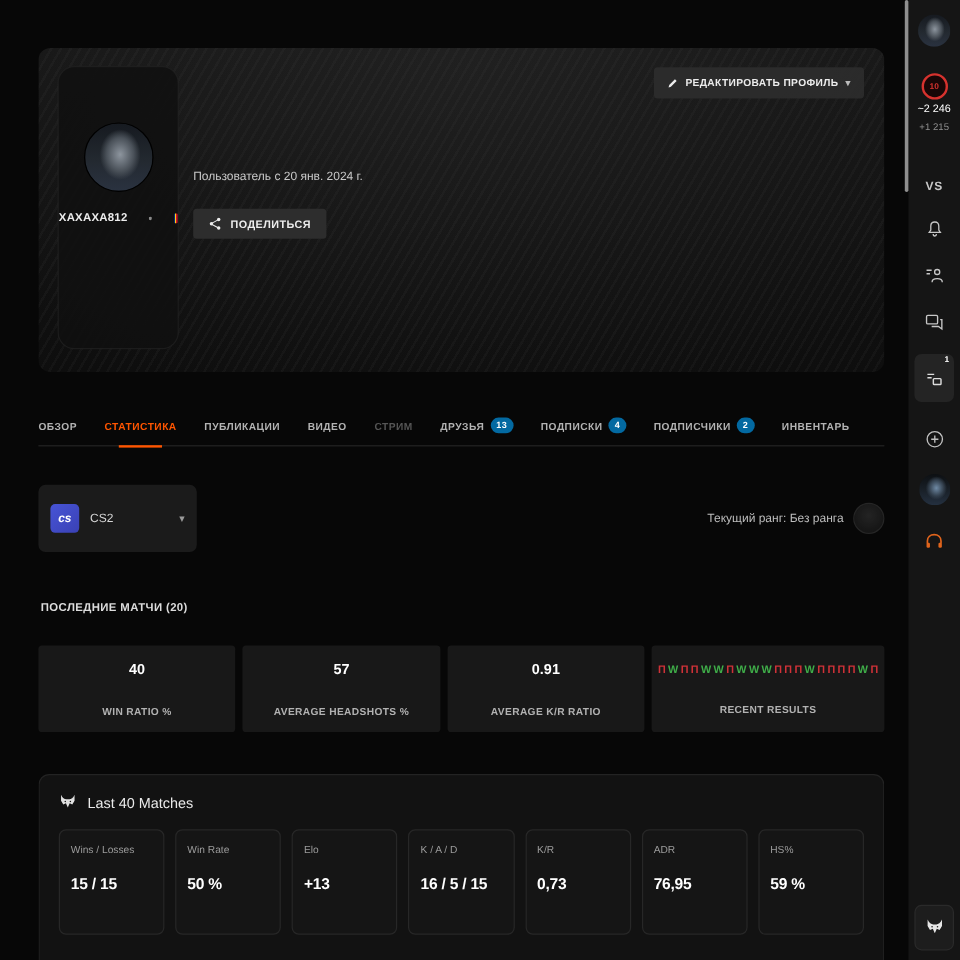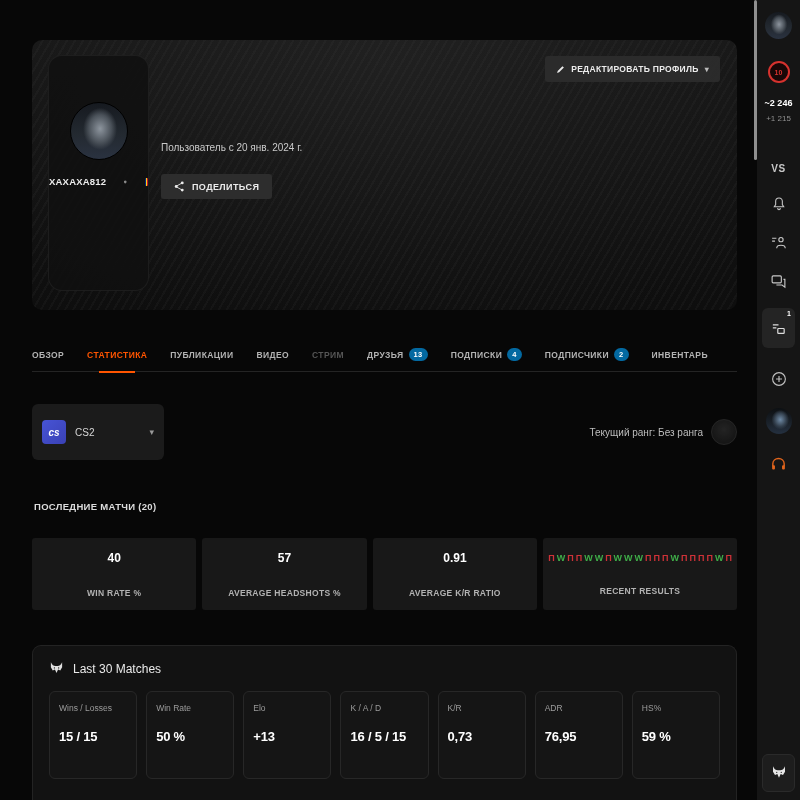--- a/index.html
+++ b/index.html
@@ -104,21 +104,21 @@
     background:#151515; display:flex; flex-direction:column; align-items:center; }
   .scrollbar { position:absolute; right:43px; top:0; width:3px; height:160px;
     background:#8f8f8f; border-radius:2px; }
   .sb-avatar { width:27px; height:27px; border-radius:50%; margin-top:12px; cursor:pointer;
     background:
       radial-gradient(42% 52% at 52% 46%, #8d959e, #4a5159 48%, rgba(0,0,0,0) 72%),
       linear-gradient(180deg,#161a20,#232930 55%,#2a3240); }
   .level-badge { width:22px; height:22px; border-radius:50%; margin-top:22px;
     border:2px solid #d6322e; background:#180707; display:flex; align-items:center;
     justify-content:center; color:#d6322e; font-size:7px; font-weight:bold; cursor:pointer; }
-  .elo { margin-top:15px; font-size:9px; font-weight:bold; color:#fff; }
+  .elo { margin-top:2px; font-size:9px; font-weight:normal; color:#fff; }
   .elo-gain { margin-top:6px; font-size:8px; color:#8f8f8f; }
   .vs { margin-top:40px; font-size:10px; font-weight:bold; color:#c7c7c7;
     letter-spacing:.5px; cursor:pointer; }
   .sb-icon { margin-top:22px; cursor:pointer; display:flex; align-items:center;
     justify-content:center; }
   .missions-btn { position:relative; width:33px; height:40px; margin-top:18px;
     background:#242424; border:none; border-radius:6px; display:flex; align-items:center;
     justify-content:center; cursor:pointer; }
   .missions-badge { position:absolute; top:2px; right:4px; color:#fff; font-size:7px;
     font-weight:bold; }
@@ -214,21 +214,21 @@
         <span class="rank-text">Текущий ранг: Без ранга</span>
         <span class="rank-badge"></span>
       </div>
     </div>
 
     <div class="section-title">ПОСЛЕДНИЕ МАТЧИ (20)</div>
 
     <div class="stat-cards">
       <div class="stat-card">
         <span class="stat-value">40</span>
-        <span class="stat-label">WIN RATE %</span>
+        <span class="stat-label">WIN RATIO %</span>
       </div>
       <div class="stat-card">
         <span class="stat-value">57</span>
         <span class="stat-label">AVERAGE HEADSHOTS %</span>
       </div>
       <div class="stat-card">
         <span class="stat-value">0.91</span>
         <span class="stat-label">AVERAGE K/R RATIO</span>
       </div>
       <div class="stat-card wide">
@@ -258,21 +258,21 @@
       </div>
     </div>
 
     <section class="panel">
       <div class="panel-head">
         <svg width="15" height="15" viewBox="0 0 24 24">
           <path d="M3 2 C5 6.5 7.5 8 10 8 L14 8 C16.5 8 19 6.5 21 2 L21 10 L18 15 L14.5 13.5 L12 19 L9.5 13.5 L6 15 L3 10 Z" fill="#e0e0e0"></path>
           <circle cx="8.6" cy="11" r="1" fill="#121212"></circle>
           <circle cx="15.4" cy="11" r="1" fill="#121212"></circle>
         </svg>
-        <span class="panel-title">Last 30 Matches</span>
+        <span class="panel-title">Last 40 Matches</span>
       </div>
       <div class="mini-cards">
         <div class="mini-card">
           <div class="mini-label">Wins / Losses</div>
           <div class="mini-value">15 / 15</div>
         </div>
         <div class="mini-card">
           <div class="mini-label">Win Rate</div>
           <div class="mini-value">50 %</div>
         </div>

